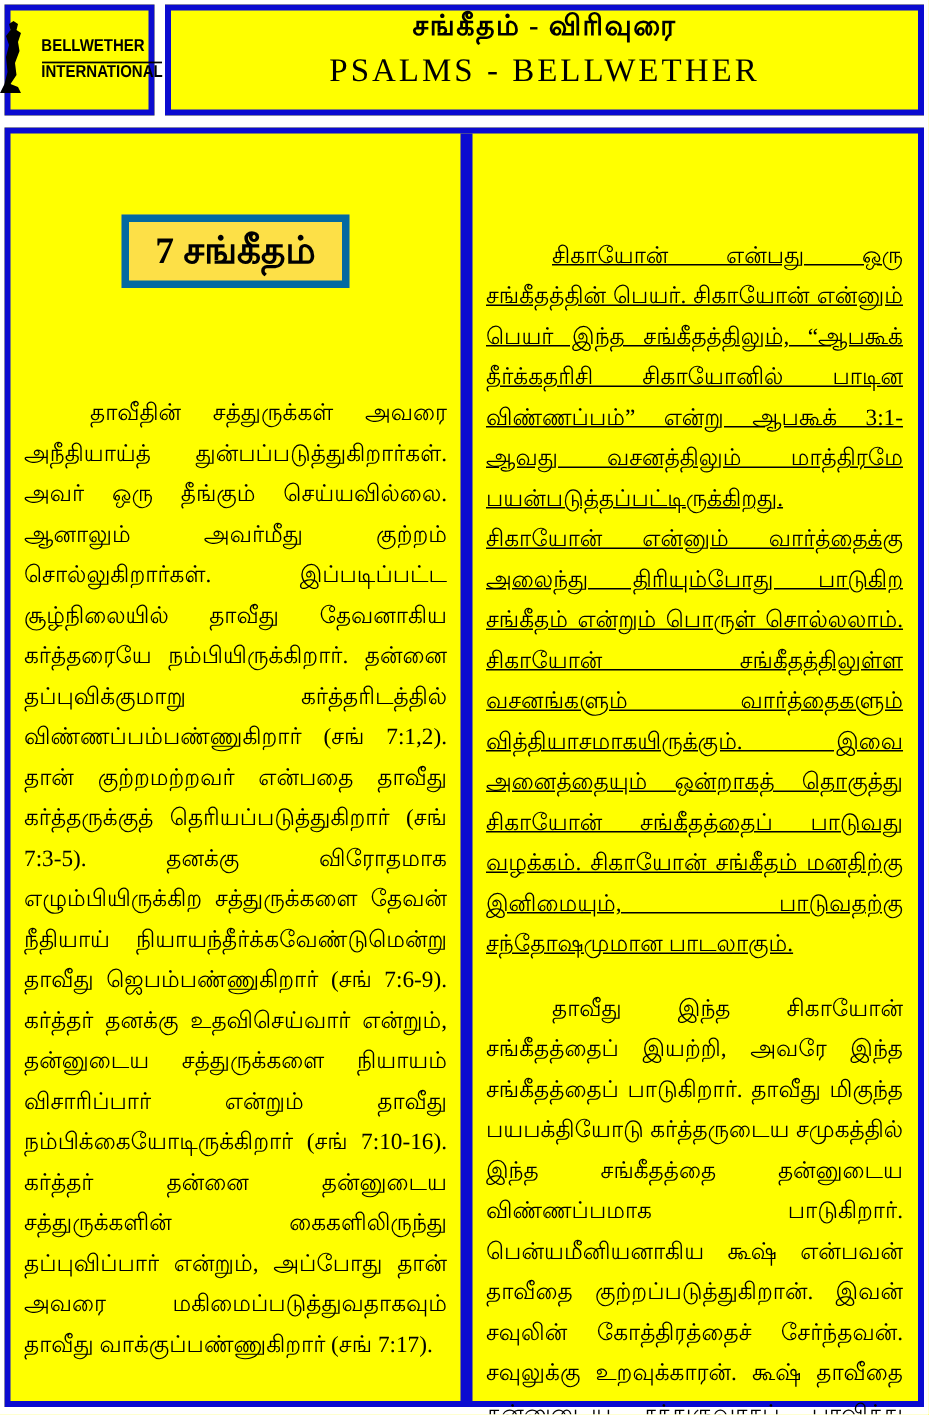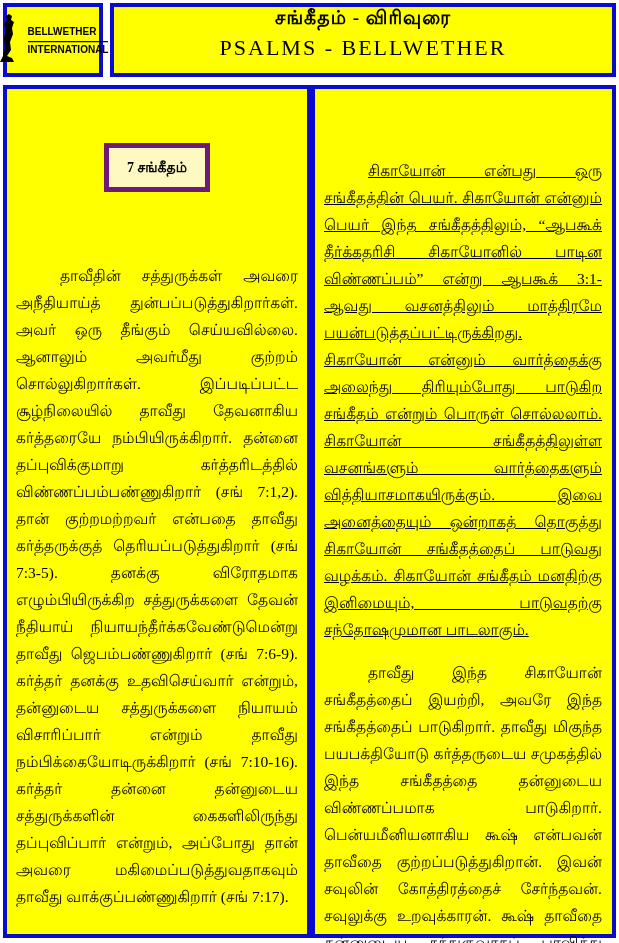--- a/index.html
+++ b/index.html
@@ -88,25 +88,25 @@
     background: #0b0bd0;
     flex: 0 0 auto;
   }
   .col-right {
     flex: 1;
     padding: 6px 10px 6px 9px;
   }
   .chapter-box {
     width: fit-content;
     margin: 48px auto 70px auto;
-    border: 5px solid #701a75;
-    background: #fef9c3;
+    border: 5px solid #0369a1;
+    background: #fde047;
     padding: 6px 18px;
     font-weight: bold;
-    font-size: 14px;
+    font-size: 25px;
     white-space: nowrap;
   }
   .para { text-indent: 44px; }
   .col-right .para + .para { margin-top: 16px; }
   .col-right .para:first-child { margin-top: 62px; text-decoration: underline; }
 </style>
 </head>
 <body>
 
 <div class="page">

